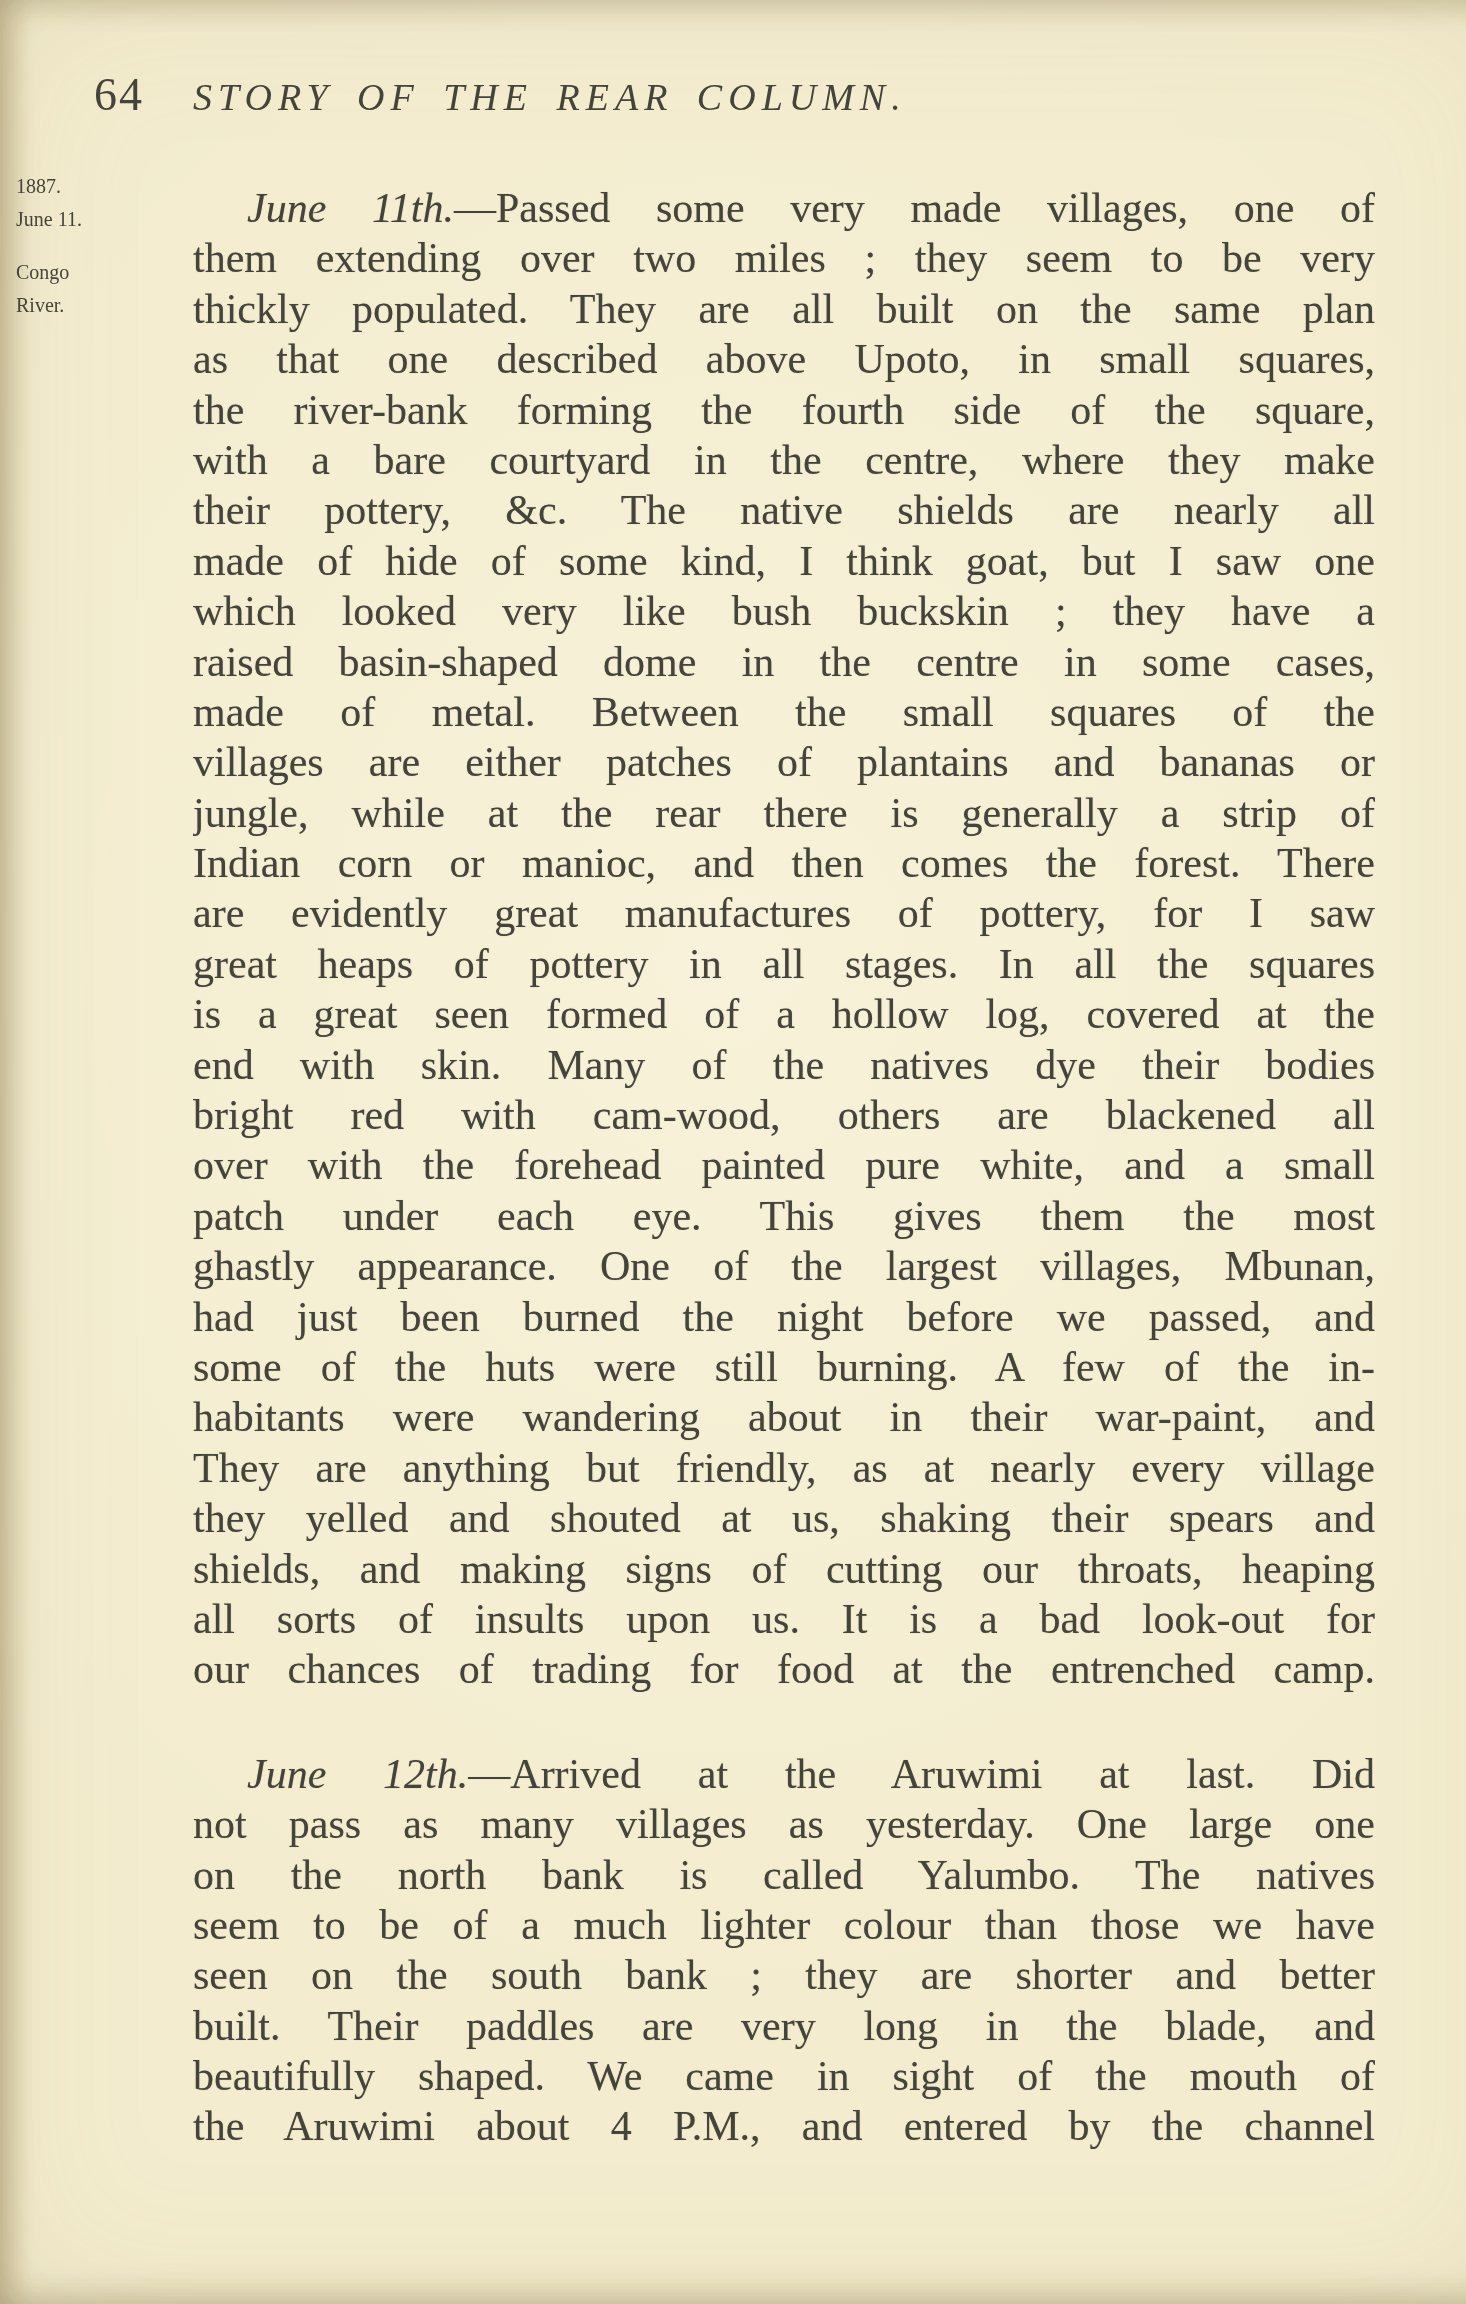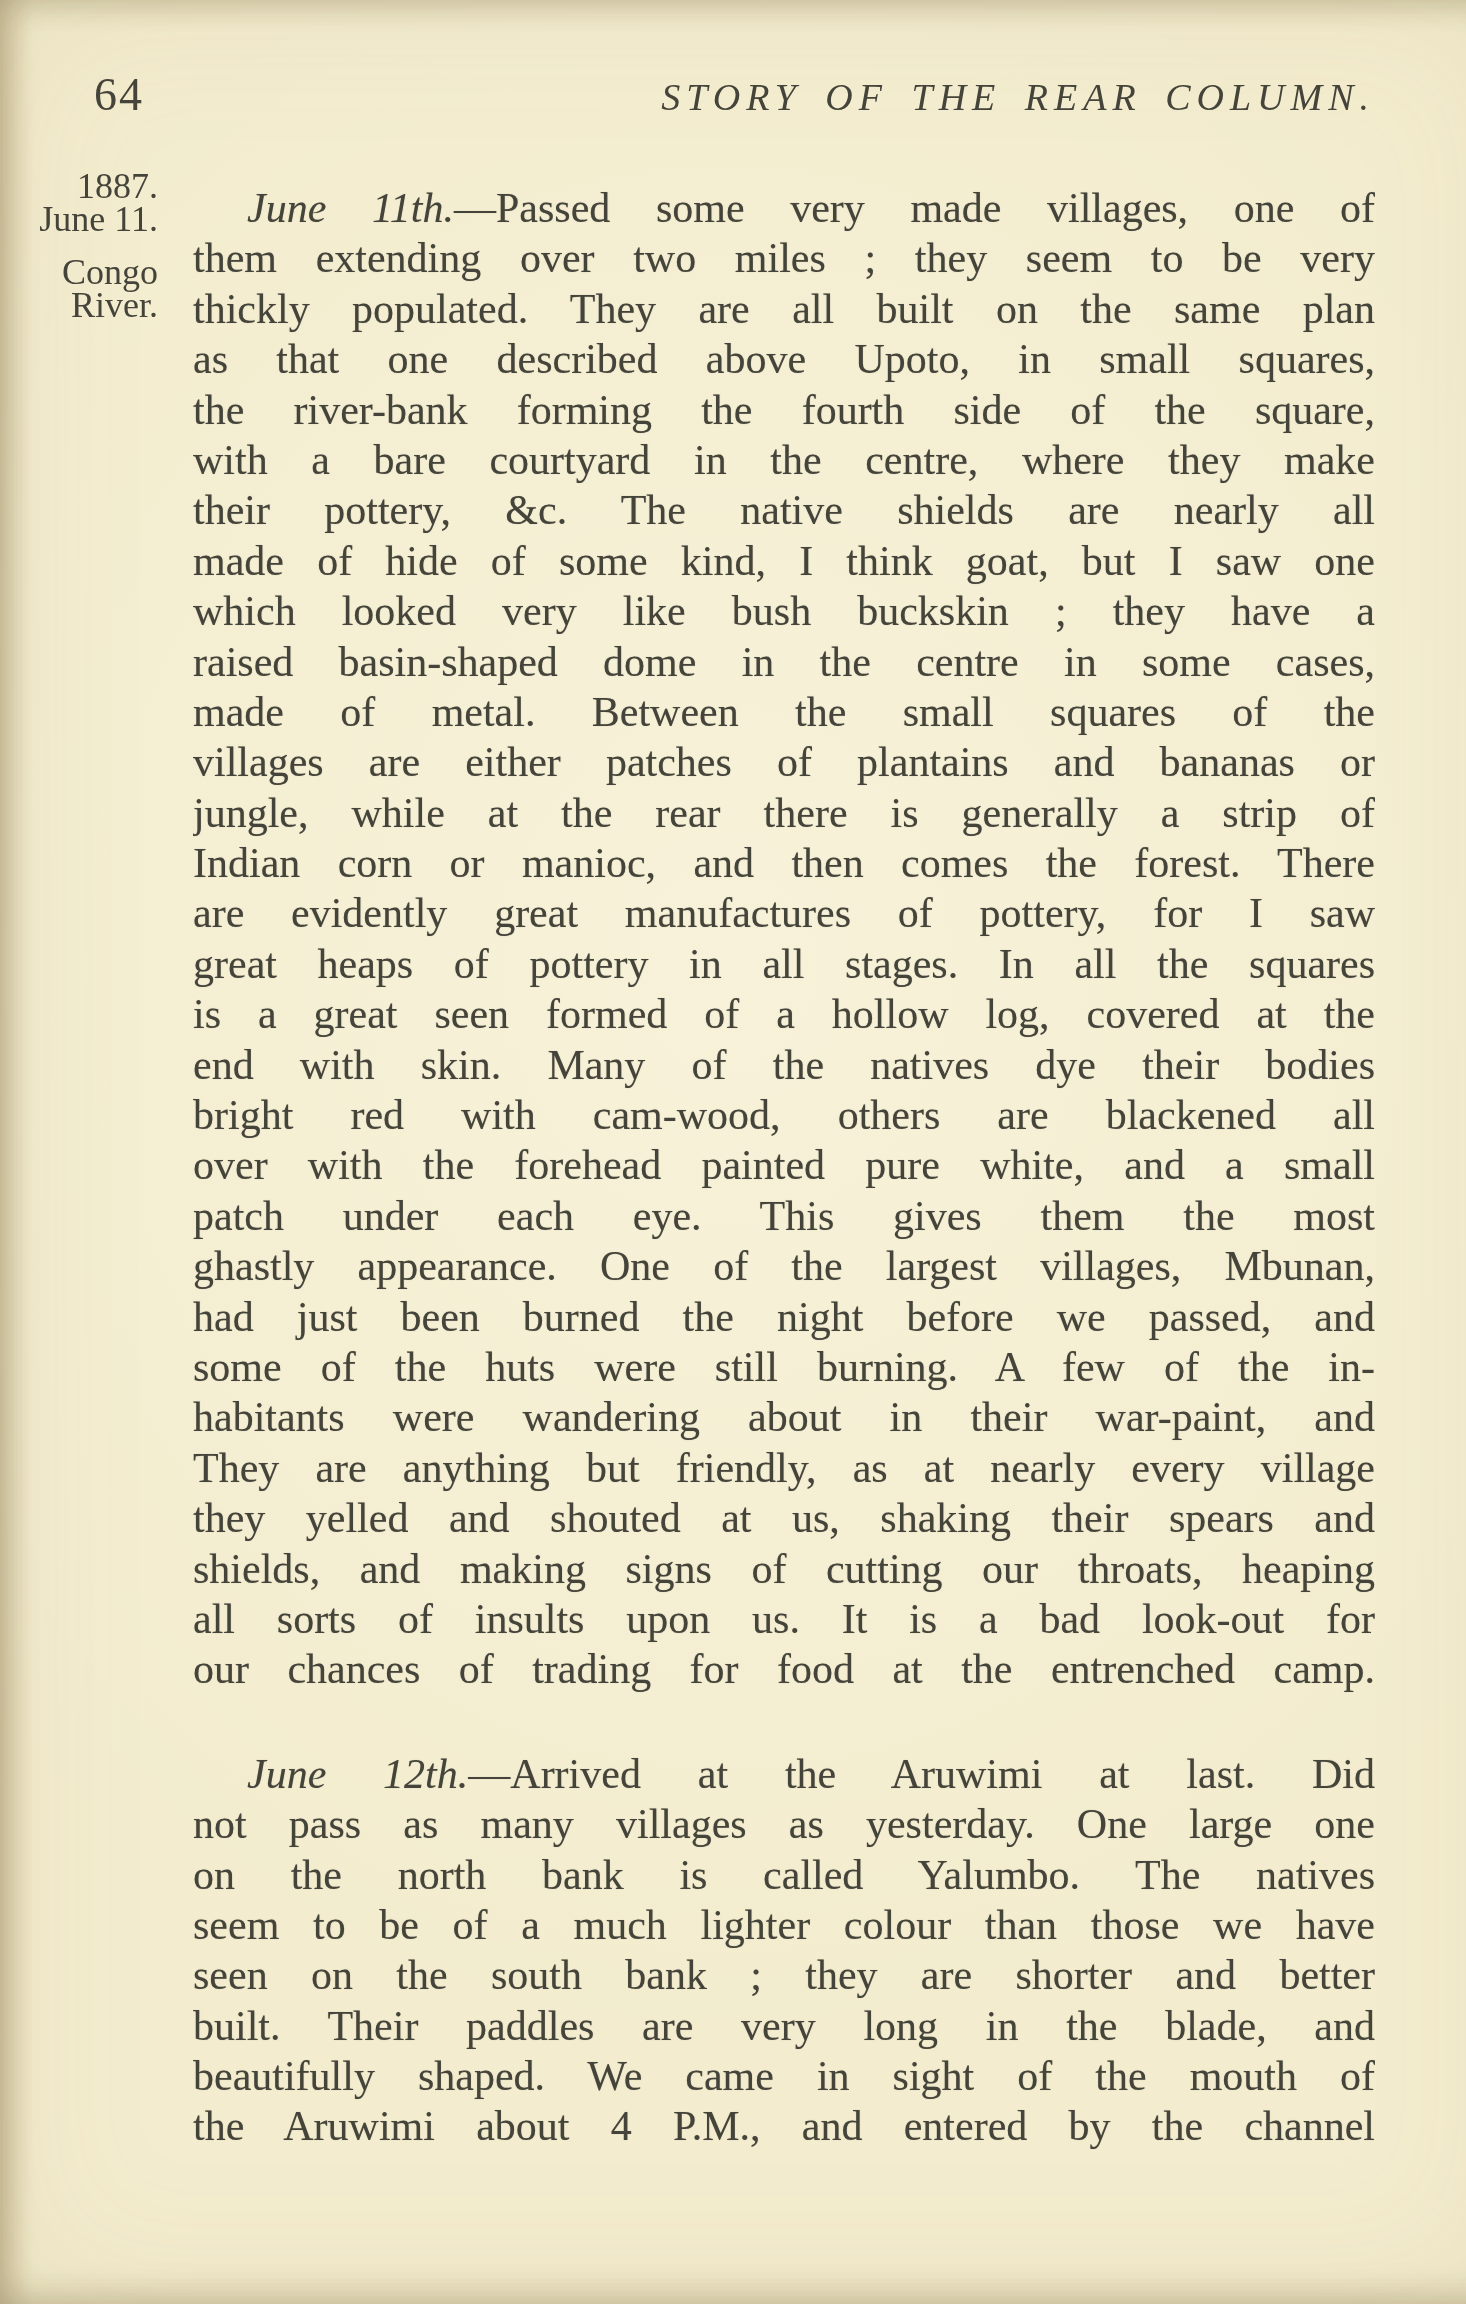--- a/index.html
+++ b/index.html
@@ -23,31 +23,31 @@
     padding-left:48px;
   }
   .folio {
     position:absolute; left:94px; top:72px;
     font-size:46px; line-height:46px;
     letter-spacing:2px;
     color:var(--ink,#45443a);
   }
   .running-head {
     position:absolute; left:193px; top:78px; width:1182px;
-    text-align:right;
+    text-align:left;
     font-style:italic;
     font-size:38px; line-height:38px;
     letter-spacing:6px; word-spacing:8px;
     white-space:nowrap;
     color:var(--ink,#45443a);
   }
   .margin-note {
     position:absolute; left:16px; width:142px;
-    text-align:right;
-    font-size:36px; line-height:33px;
+    text-align:left;
+    font-size:20px; line-height:33px;
     color:var(--ink,#45443a);
   }
   .margin-note.g1 { top:170px; }
   .margin-note.g2 { top:256px; }
   .body-text {
     position:absolute; left:193px; top:183px; width:1182px;
     font-size:42px; line-height:50.4px;
     text-shadow:0 0 1px rgba(69,68,58,0.35);
   }
   .para { margin:0; }

